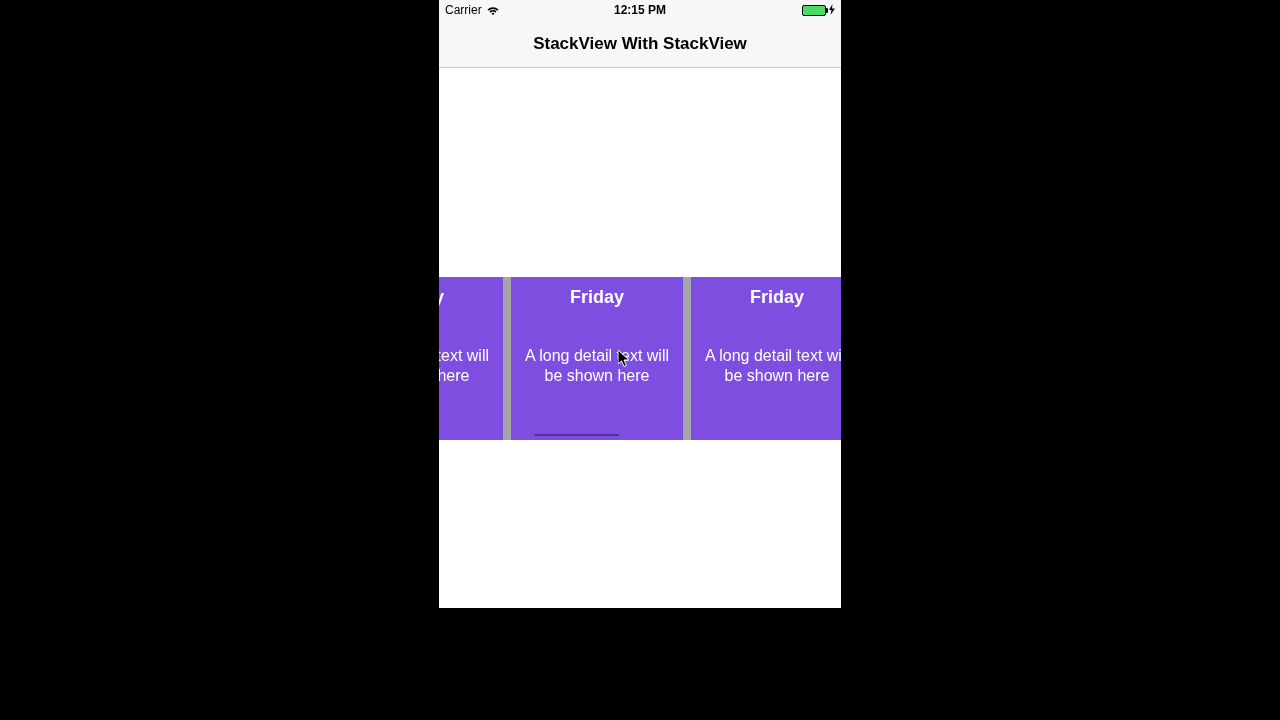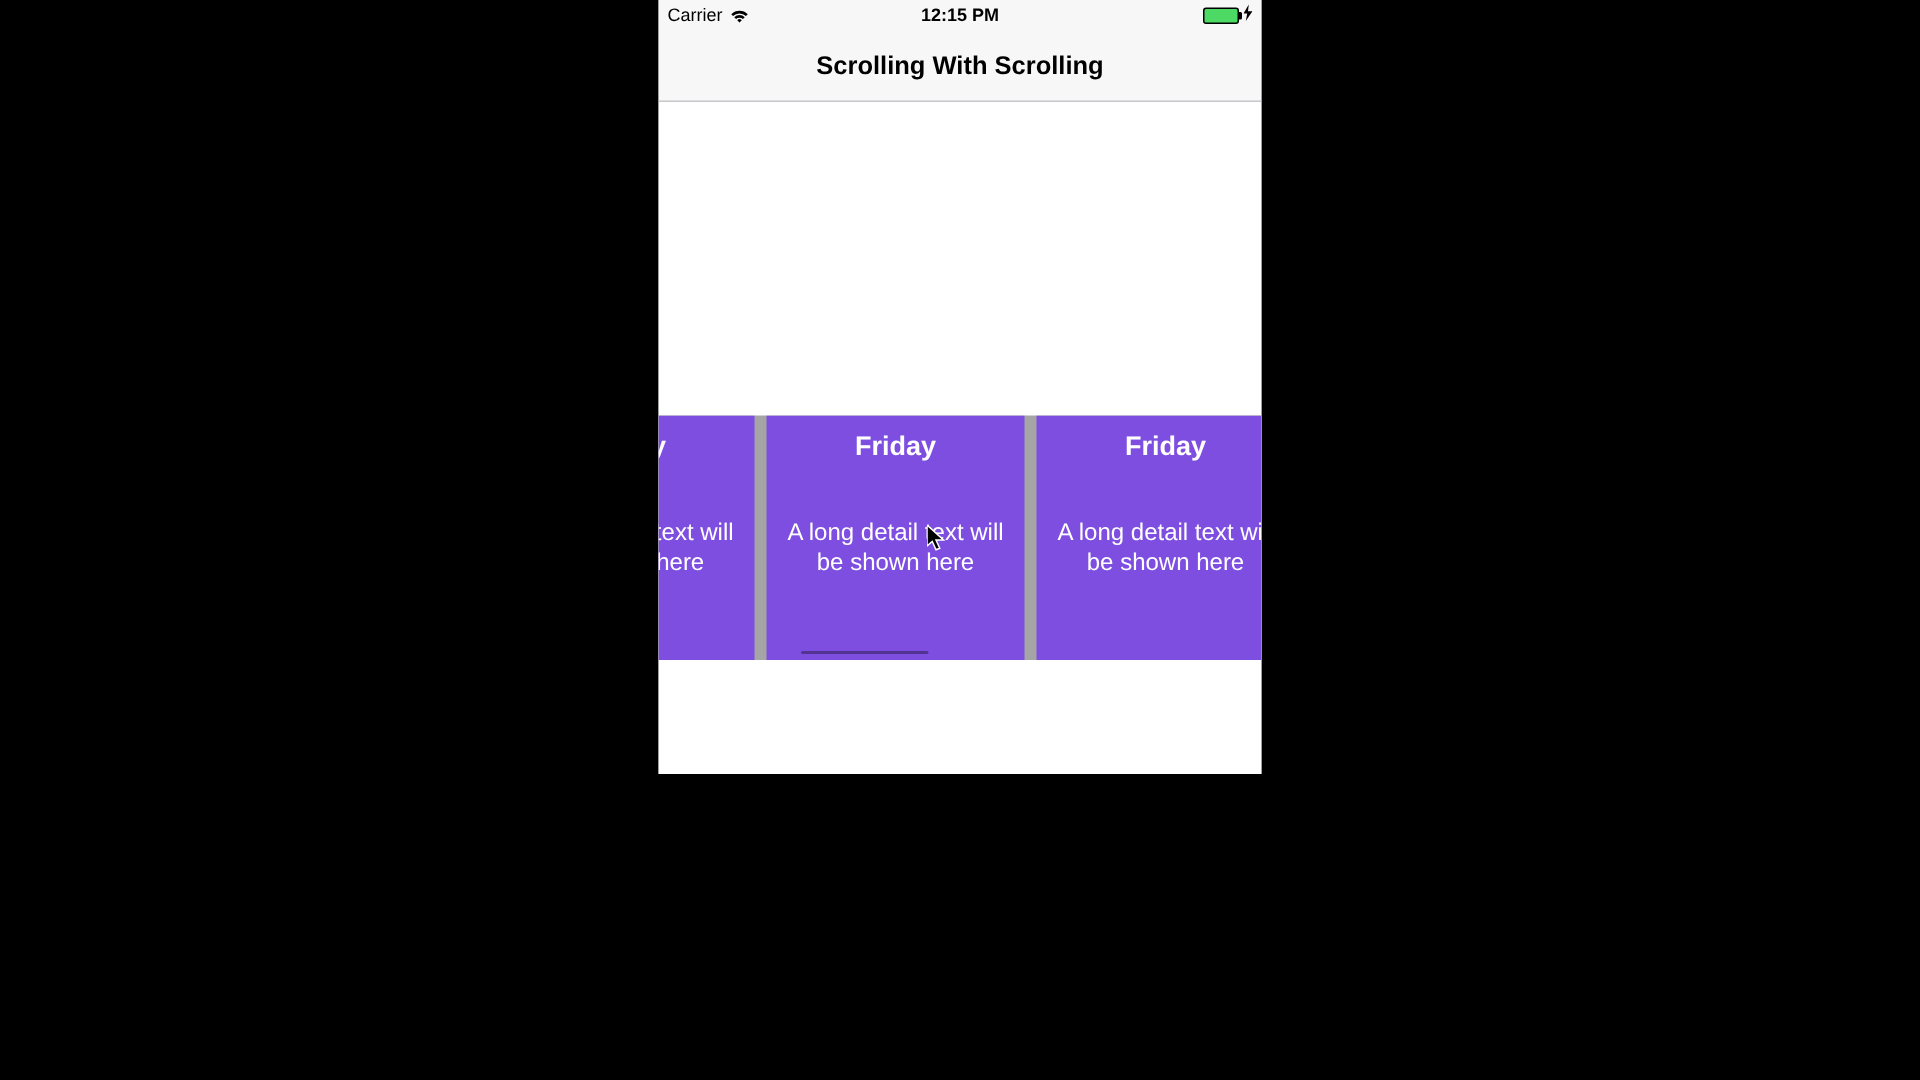--- a/index.html
+++ b/index.html
@@ -12,21 +12,21 @@
       height: 720px;
       background: #000000;
       font-family: -apple-system, BlinkMacSystemFont, "Helvetica Neue", sans-serif;
       display: flex;
       justify-content: center;
       align-items: flex-start;
       overflow: hidden;
     }
     .phone-screen {
       width: 402px;
-      height: 516px;
+      height: 608px;
       background: #ffffff;
       position: relative;
       overflow: hidden;
     }
     .status-bar {
       height: 20px;
       background: #f7f7f7;
       display: flex;
       align-items: center;
       justify-content: space-between;
@@ -179,21 +179,21 @@
       <span class="battery-icon"></span>
       <span class="bolt">
         <svg width="6" height="11" viewBox="0 0 6 11">
             <path d="M3.5 0 L0 6 H2.5 L1.5 11 L6 4.5 H3 Z" fill="#000"></path>
           </svg>
       </span>
     </div>
   </div>
 
   <div class="nav-bar">
-    <div class="nav-title">Scrolling With Scrolling</div>
+    <div class="nav-title">StackView With StackView</div>
   </div>
 
   <div class="content-area">
     <div class="gap-bg"></div>
     <div class="scroll-container">
       <div class="stack-view">
         <div class="card">
           <div class="card-title">Friday</div>
           <div class="card-detail">A long detail text will be shown here</div>
         </div>

